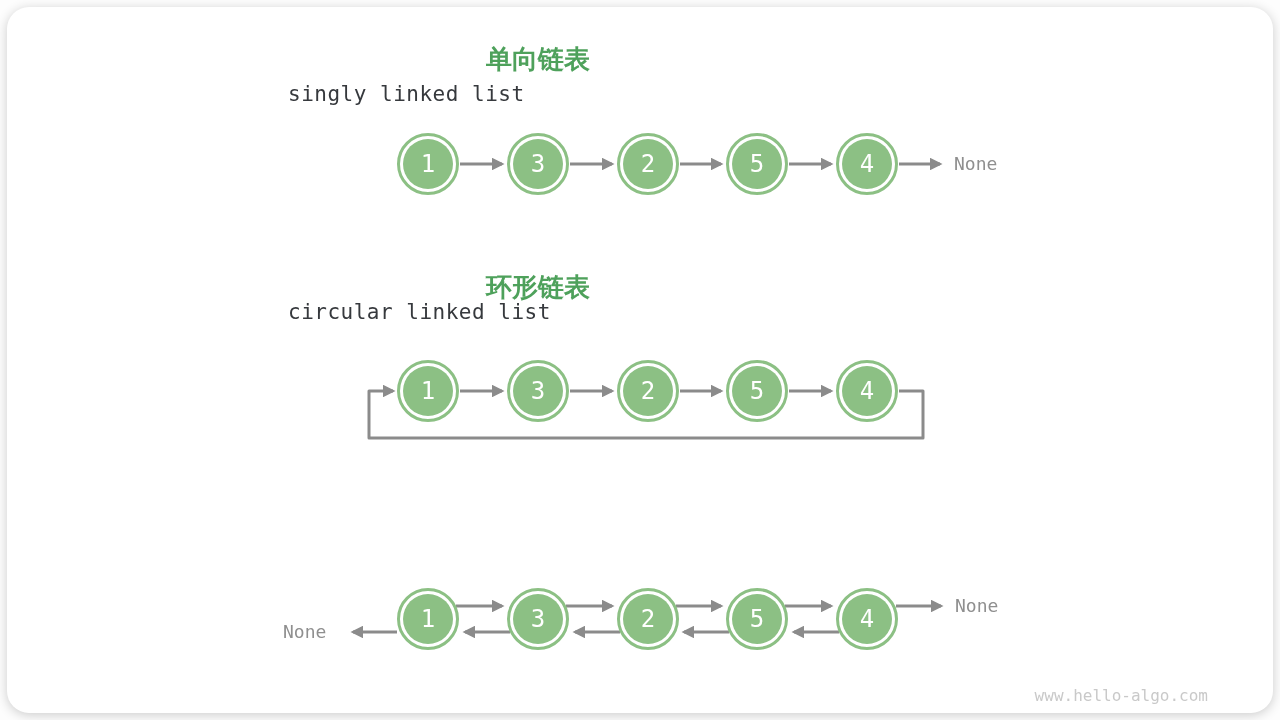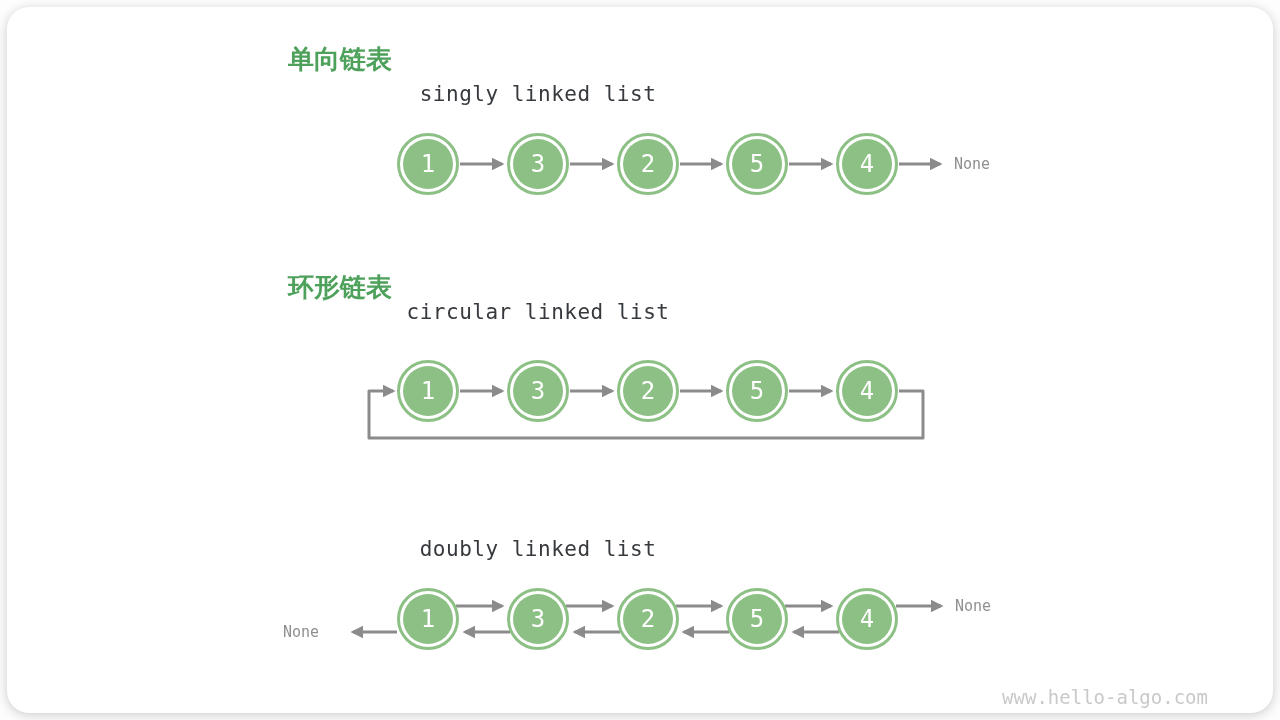--- a/index.html
+++ b/index.html
@@ -16,26 +16,26 @@
     background:#fdfdfd;
     font-family:"DejaVu Sans", "Liberation Sans", sans-serif;
   }
   .card{
     position:absolute;left:7px;top:7px;right:7px;bottom:7px;
     background:#ffffff;border-radius:22px;
     box-shadow:0 2px 12px rgba(0,0,0,0.20);
   }
   svg.arrows{position:absolute;left:0;top:0;width:1280px;height:720px;z-index:1;pointer-events:none;}
   .title-zh{
-    position:absolute;left:281px;width:500px;
+    position:absolute;left:281px;width:500px;text-align:center;
     font-size:26px;line-height:30px;font-weight:bold;color:var(--title-green);
     z-index:2;
   }
   .title-en{
-    position:absolute;left:281px;width:500px;text-align:center;
+    position:absolute;left:281px;width:500px;
     font-family:"DejaVu Sans Mono","Liberation Mono",monospace;
     font-size:21px;line-height:26px;color:var(--dark);letter-spacing:0.5px;
     z-index:2;
   }
   .node{
     position:absolute;width:62px;height:62px;border-radius:50%;
     border:3px solid var(--green);background:#ffffff;box-sizing:border-box;
     z-index:2;
   }
   .node::before{
@@ -43,26 +43,26 @@
   }
   .node .val{
     position:relative;display:flex;width:100%;height:100%;
     align-items:center;justify-content:center;
     color:#ffffff;font-family:"DejaVu Sans Mono","Liberation Mono",monospace;
     font-size:24px;font-weight:500;z-index:1;
   }
   .none-label{
     position:absolute;z-index:2;
     font-family:"DejaVu Sans Mono","Liberation Mono",monospace;
-    font-size:15px;line-height:28px;color:var(--none-gray);
+    font-size:18px;line-height:28px;color:var(--none-gray);
   }
   .watermark{
     position:absolute;right:65px;top:679px;z-index:2;
     font-family:"DejaVu Sans Mono","Liberation Mono",monospace;
-    font-size:19px;color:var(--watermark);
+    font-size:16px;color:var(--watermark);
   }
 </style>
 </head>
 <body>
 
 <div class="stage">
   <div class="card">
 
     <svg class="arrows" viewBox="0 0 1280 720" aria-hidden="true">
       <defs>
@@ -128,21 +128,20 @@
     <div class="node" style="left:610px;top:353px">
         <span class="val">2</span>
       </div>
     <div class="node" style="left:719px;top:353px">
         <span class="val">5</span>
       </div>
     <div class="node" style="left:829px;top:353px">
         <span class="val">4</span>
       </div>
 
-    <div class="title-en" style="top:529px">doubly linked list</div>
     <div class="node" style="left:390px;top:581px">
         <span class="val">1</span>
       </div>
     <div class="node" style="left:500px;top:581px">
         <span class="val">3</span>
       </div>
     <div class="node" style="left:610px;top:581px">
         <span class="val">2</span>
       </div>
     <div class="node" style="left:719px;top:581px">

